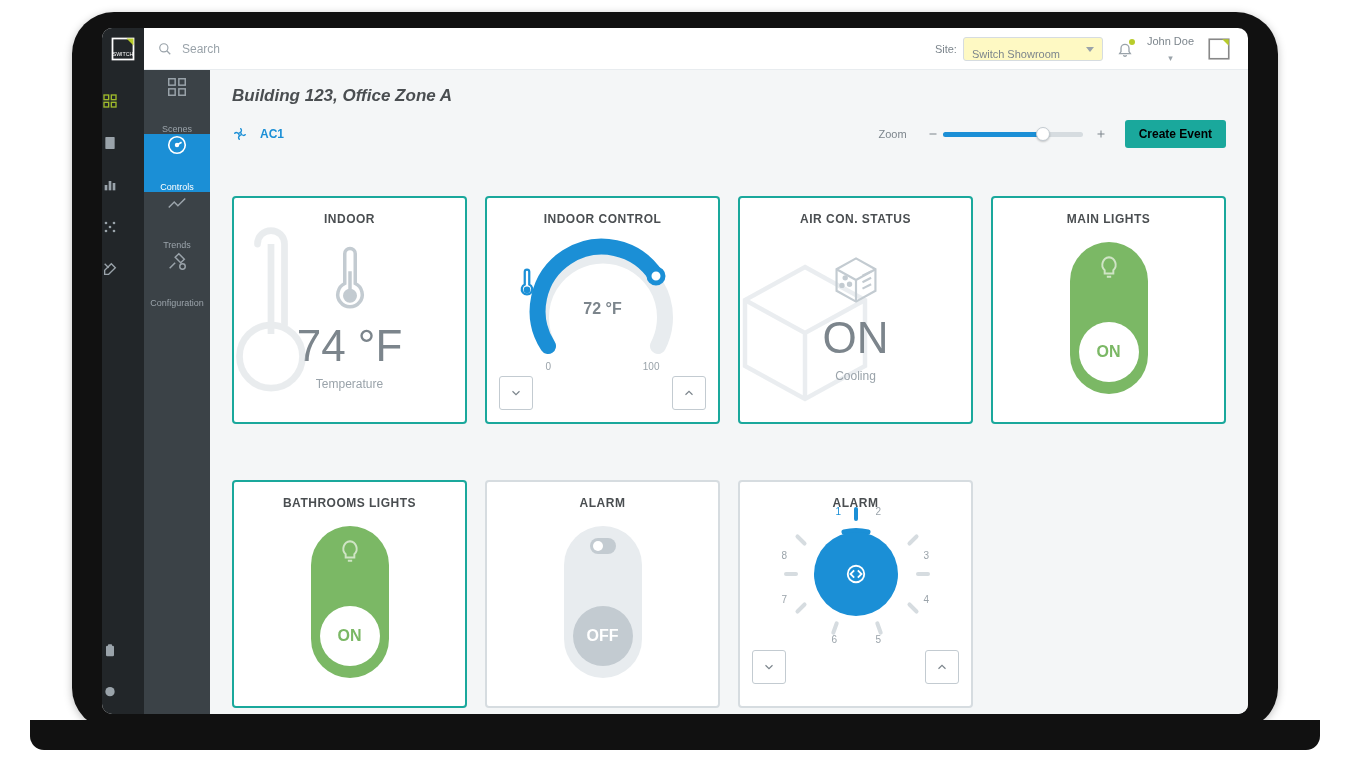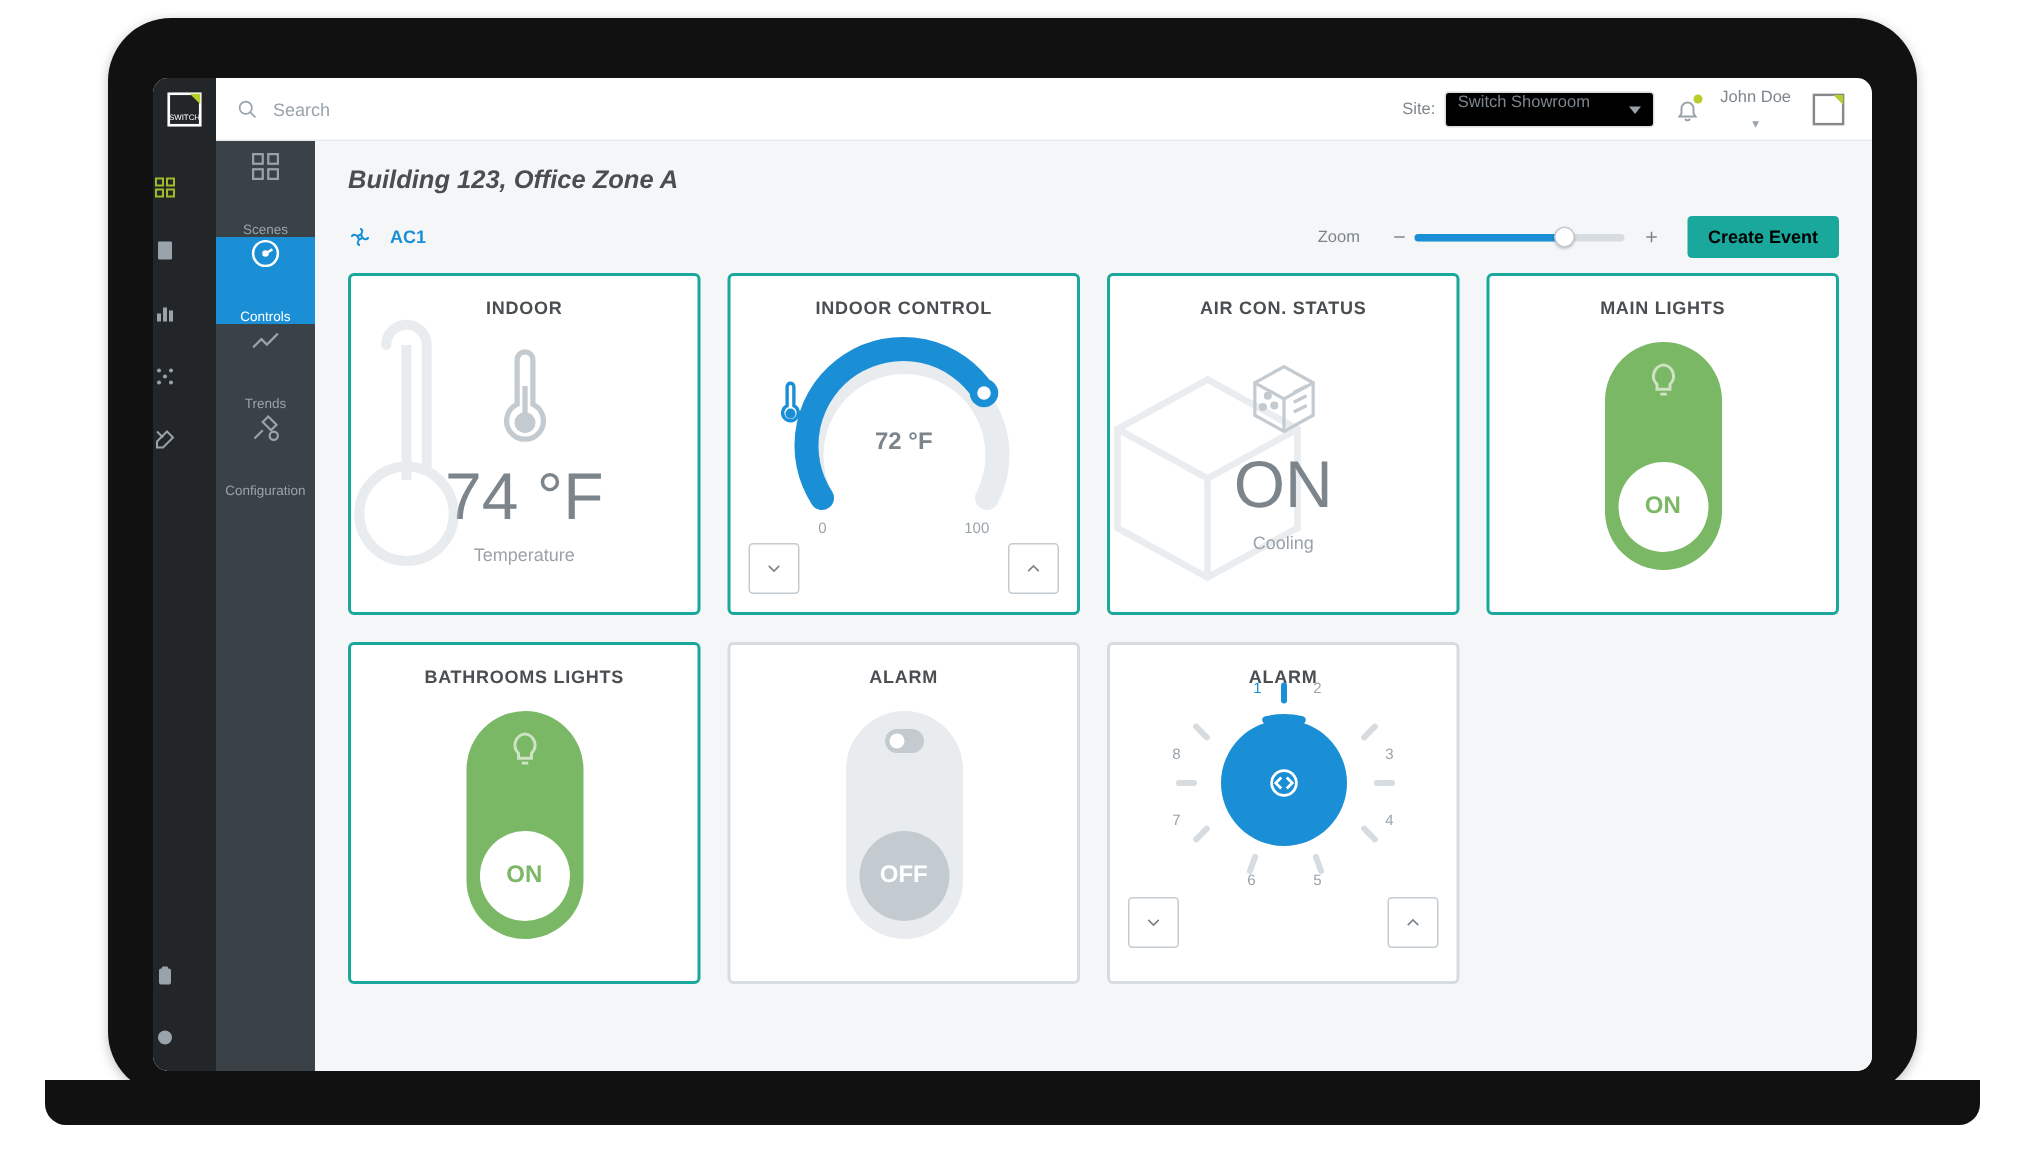--- a/index.html
+++ b/index.html
@@ -17,21 +17,21 @@
     --grey-500: #7c858c;
     --text: #4a4e51;
   }
   * { box-sizing: border-box; }
   html, body { margin:0; padding:0; font-family: 'Segoe UI', Arial, sans-serif; }
   body { background:#fff; width:1350px; height:770px; overflow:hidden; }
 
   
   .laptop {
     position:absolute; left:72px; top:12px; width:1206px; height:718px;
-    background:#111; border-radius:42px; padding:40px 30px 16px;
+    background:#111; border-radius:42px; padding:16px 30px 16px;
     box-shadow:0 2px 8px rgba(0,0,0,0.25);
   }
   .laptop-base {
     position:absolute; left:30px; top:720px; width:1290px; height:30px;
     background:#111; border-radius:0 0 14px 14px;
   }
   .screen {
     width:100%; height:100%; background:#fff; border-radius:10px;
     display:flex; flex-direction:column; overflow:hidden;
   }
@@ -50,22 +50,22 @@
   .search-input {
     border:none; outline:none; font-size:12px; color:var(--grey-500); width:160px;
     background:transparent;
   }
   .search-input::placeholder { color:var(--grey-400); }
   .topbar-spacer { flex:1; }
   .site-label { font-size:11px; color:var(--grey-500); margin-right:6px; }
   .site-select {
     border:1px solid var(--grey-200); border-radius:3px; height:24px;
     padding:0 24px 0 8px; font-size:11px; color:var(--grey-500);
-    display:flex; align-items:flex-start; position:relative; width:140px;
-    background:#000000;
+    display:flex; align-items:flex-end; position:relative; width:140px;
+    background:#fef9c3;
   }
   .site-select::after {
     content:""; position:absolute; right:8px; top:9px;
     border-left:4px solid transparent; border-right:4px solid transparent;
     border-top:5px solid var(--grey-400);
   }
   .bell { margin:0 14px; position:relative; color:var(--grey-400); }
   .bell-dot { position:absolute; top:-2px; right:-2px; width:6px; height:6px; background:#b8cc2a; border-radius:50%; }
   .user { font-size:11px; color:var(--grey-500); display:flex; align-items:center; gap:6px; margin-right:10px;flex-direction:column; }
   .user .chev { font-size:9px; color:var(--grey-400); }
@@ -108,21 +108,21 @@
   .create-btn {
     background:var(--teal); color:#000000; border:none; border-radius:3px;
     font-size:12px; font-weight:600; height:28px; padding:0 14px; margin-left:14px;
     cursor:pointer;
   }
 
   .grid { display:grid; grid-template-columns:repeat(4,1fr); gap:18px; }
   .card {
     background:#fff; border:2px solid var(--teal); border-radius:4px;
     height:228px; display:flex; flex-direction:column; align-items:center;
-    padding:14px 12px 12px; position:relative;
+    padding:14px 12px 12px; position:relative;margin-top:38px;
   }
   .card.grey { border-color:var(--grey-200); }
   .card-title { font-size:12px; font-weight:700; letter-spacing:.5px; color:var(--text); }
   .card-sub { font-size:12px; color:var(--grey-400); }
   .card-big { font-size:44px; font-weight:400; color:var(--grey-500); }
   .center-stack { flex:1; display:flex; flex-direction:column; align-items:center; justify-content:center; gap:6px; }
   .thermo-ghost { position:absolute; left:-30px; top:0; opacity:.35; }
   .thermo { color:var(--grey-300); }
 
   

